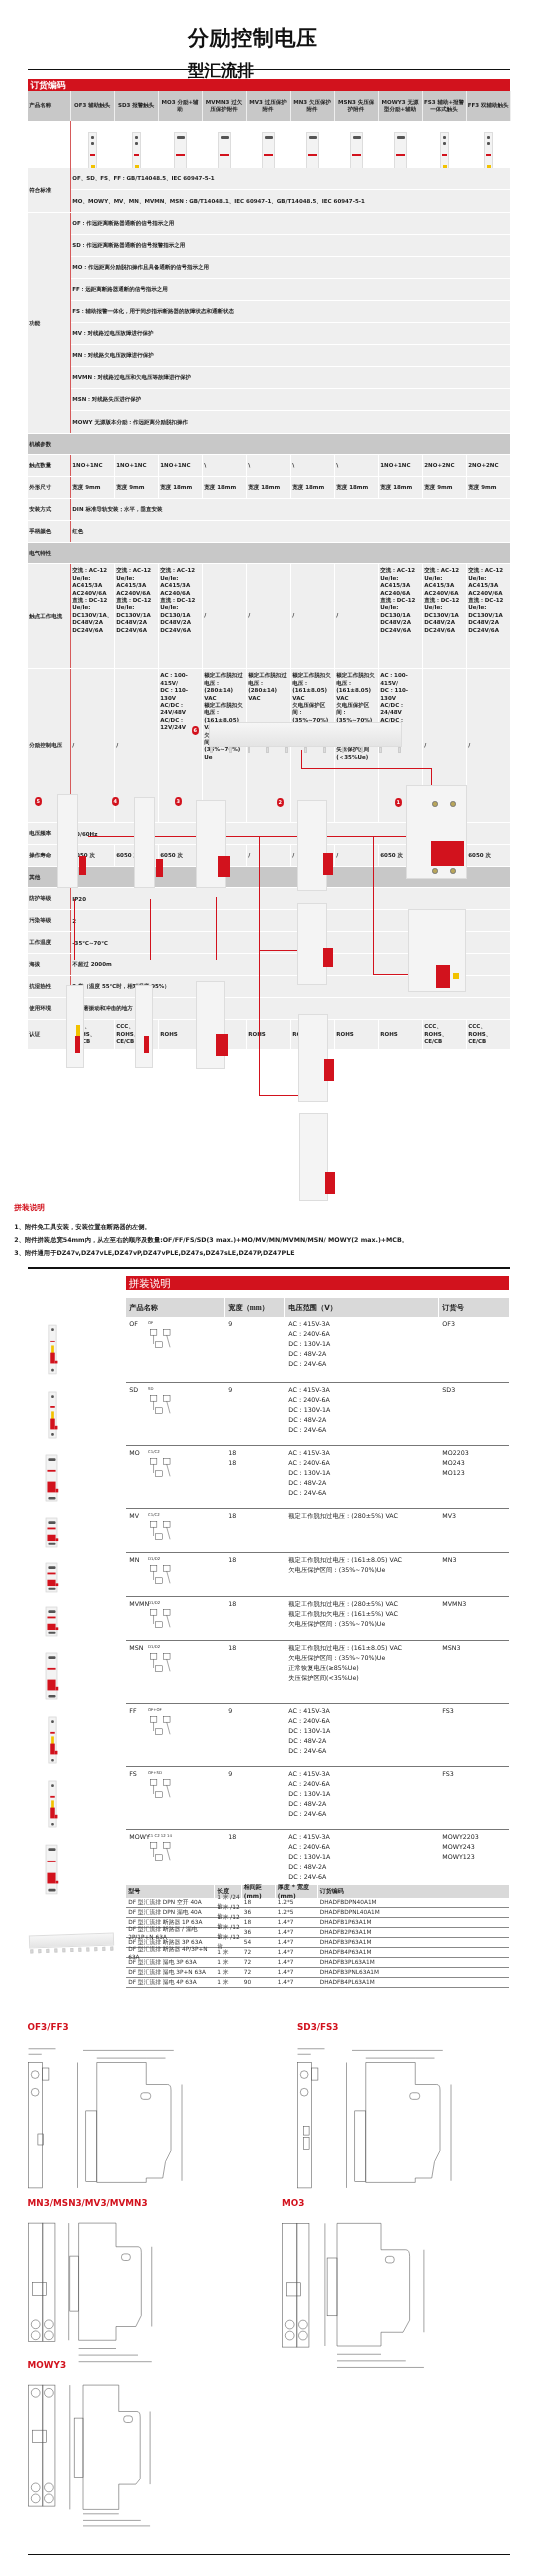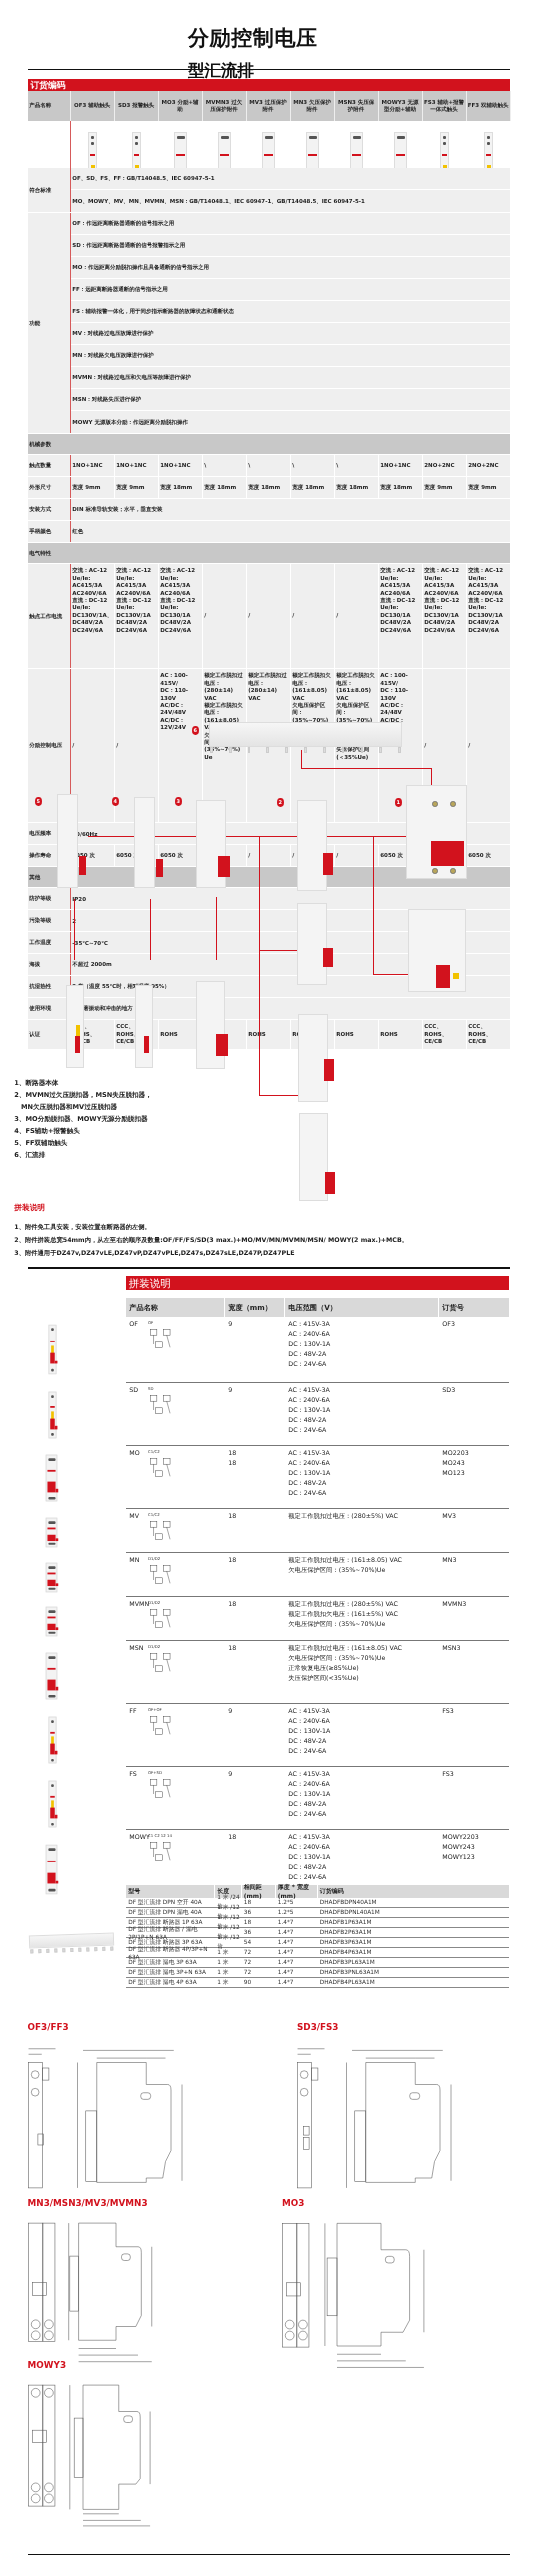--- a/index.html
+++ b/index.html
@@ -503,45 +503,36 @@
         <div class="h" style="left:19px;top:52px;width:12px;height:22px;"></div>
       </div>
     <div class="dev" style="left:298px;top:320px;width:30px;height:88px;">
         <div class="h" style="left:25px;top:44px;width:10px;height:22px;"></div>
       </div>
     <div class="dev" style="left:299px;top:419px;width:29px;height:88px;">
         <div class="h" style="left:25px;top:58px;width:10px;height:22px;"></div>
       </div>
   </div>
 
-  <div class="legend">
-    <div>1、断路器本体</div>
-    <div>2、MVMN过欠压脱扣器，MSN失压脱扣器，</div>
-    <div class="indent">MN欠压脱扣器和MV过压脱扣器</div>
-    <div>3、MO分励脱扣器、MOWY无源分励脱扣器</div>
-    <div>4、FS辅助+报警触头</div>
-    <div>5、FF双辅助触头</div>
-    <div>6、汇流排</div>
-  </div>
 
   <div class="notes-title">拼装说明</div>
   <div class="notes">
     <div>1、附件免工具安装，安装位置在断路器的左侧。</div>
     <div>2、附件拼装总宽54mm内，从左至右的顺序及数量:OF/FF/FS/SD(3 max.)+MO/MV/MN/MVMN/MSN/ MOWY(2 max.)+MCB。</div>
     <div>3、附件通用于DZ47v,DZ47vLE,DZ47vP,DZ47vPLE,DZ47s,DZ47sLE,DZ47P,DZ47PLE</div>
   </div>
 
   <div class="rule" style="top:1267px;height:1.7px;"></div>
 
   <div class="red-bar" style="left:126px;top:1276px;width:383px;height:14.3px;font-size:10.5px;padding:0.6px 2.8px;font-weight:normal;">拼装说明</div>
 
   <div class="asm" style="left:126px;top:1298px;width:383px;">
     <div class="asm-head">
       <div style="width:99px;flex:none;">产品名称</div>
-      <div style="width:60px;flex:none;">宽度（mm）</div>
+      <div style="width:60px;flex:none;font-family:Liberation Serif, serif;">宽度（mm）</div>
       <div style="width:154px;flex:none;">电压范围（V）</div>
       <div style="width:71px;flex:none;border-right:none;">订货号</div>
     </div>
     <div id="asm-body">
         <div class="asm-row" style="height: 66px;">
           <div style="width:99px;flex:none;position:relative;"><span>OF</span><svg class="schem" viewBox="0 0 50 80" fill="none" stroke="#333" stroke-width="0.8">
               <rect x="4" y="14" width="12" height="10"></rect>
               <rect x="28" y="14" width="12" height="10"></rect>
               <line x1="10" y1="24" x2="10" y2="40"></line>
               <rect x="14" y="36" width="12" height="10"></rect>

